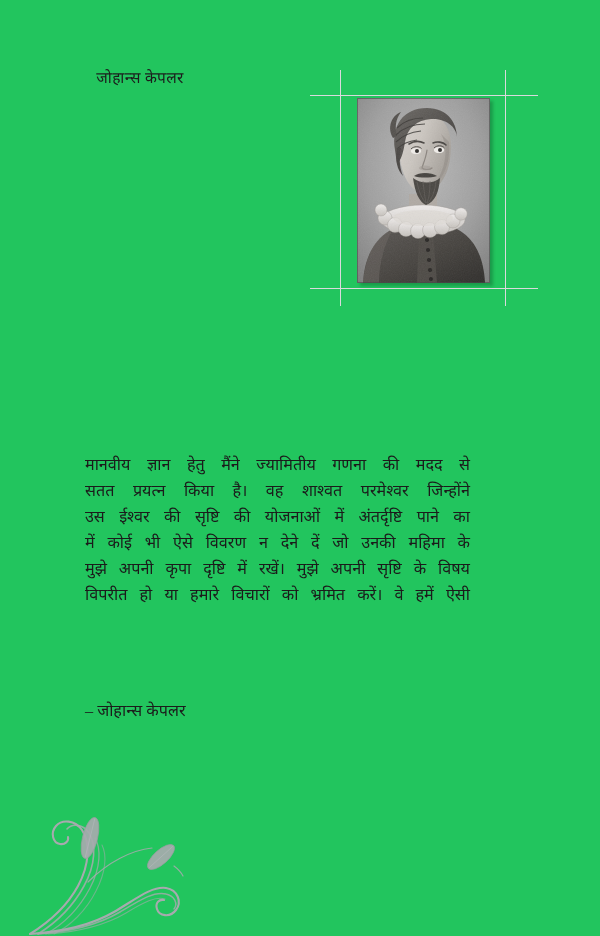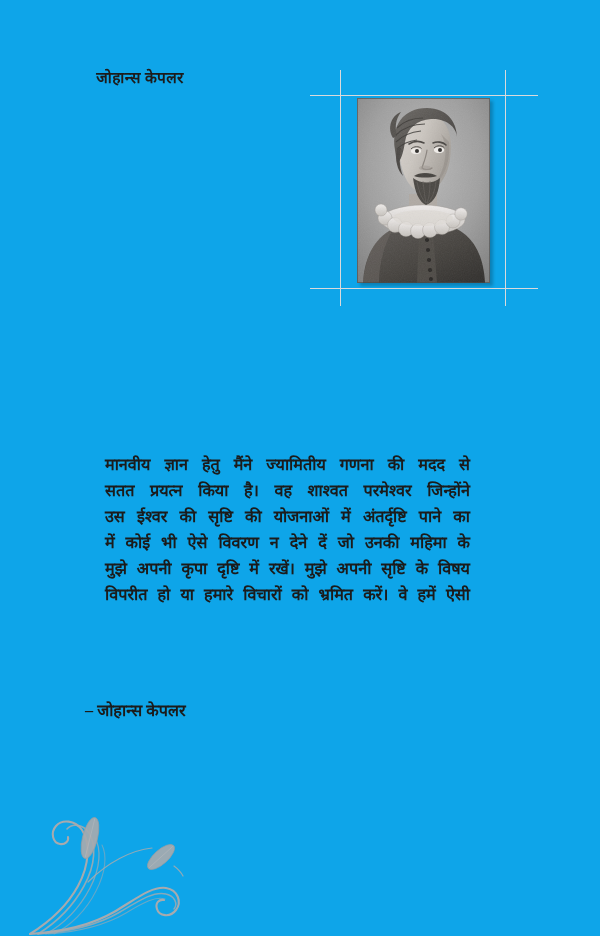--- a/index.html
+++ b/index.html
@@ -12,22 +12,21 @@
     height: 936px;
     position: relative;
     overflow: hidden;
     font-family: "Liberation Serif", "DejaVu Serif", serif;
     color: #1a1a1a;
   }
 
   .page {
     position: absolute;
     inset: 0;
-    background: #0ea5e9;
-    font-weight: bold;
+    background: #22c55e;
   }
 
   
   .person-heading {
     position: absolute;
     left: 60px;
     top: 66px;
     width: 160px;
     text-align: center;
     line-height: 1.55;
@@ -87,21 +86,20 @@
   }
   .quote-block p {
     margin: 0;
     text-align: justify;
   }
   .quote-block .qline {
     display: block;
     text-align: justify;
     text-align-last: justify;
     white-space: nowrap;
-    margin-left: 20px;
   }
   .quote-block .qline.last {
     text-align-last: left;
   }
 
   .attribution {
     position: absolute;
     left: 85px;
     top: 699px;
     width: 385px;

